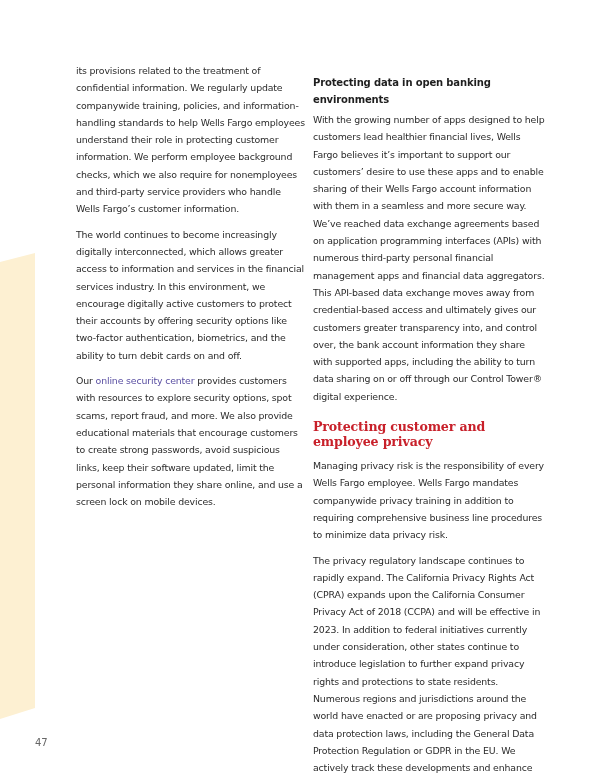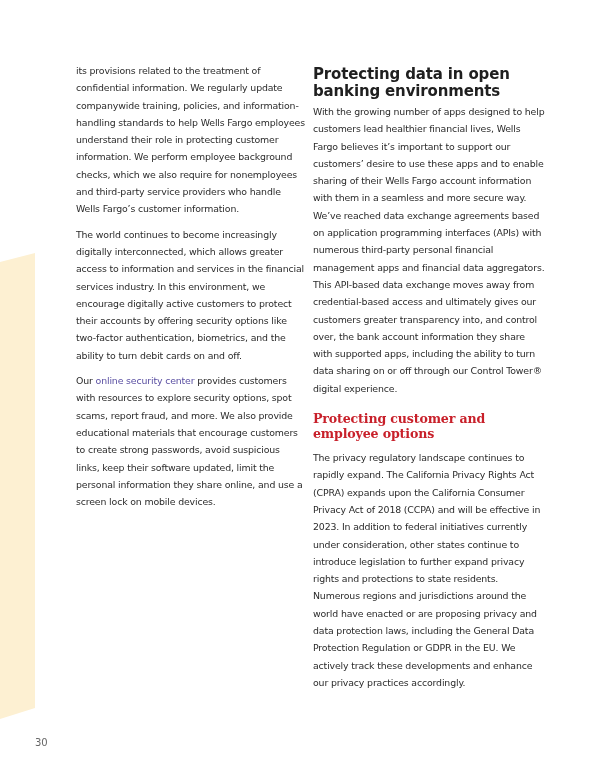--- a/index.html
+++ b/index.html
@@ -15,22 +15,22 @@
       clip-path: polygon(0 9px, 100% 0, 100% 455px, 0 100%);
     }
     .col {
       position: absolute; top: 62px;
       font-size: 9.4px; line-height: 17.3px;
       letter-spacing: -0.15px;
     }
     .col.left { left: 76px; width: 230px; }
     .col.right { left: 313px; width: 232px; }
     .subhead {
-      font-weight: bold; font-size: 15px; line-height: 17px;
-      margin: 4px 0 3px 0; color: #1f1f1f;
+      font-weight: bold; font-size: 10px; line-height: 17px;
+      margin: 12px 0 3px 0; color: #1f1f1f;
     }
     p { margin: 0 0 8px 0; }
     .section-title {
       font-family: "DejaVu Serif", serif; font-weight: bold;
       color: #c8202a; font-size: 12.6px; line-height: 15px;
       margin: 14px 0 8px 0;
     }
     a.link { color: #5a4fa2; }
     .page-num {
       position: absolute; left: 35px; top: 737px;
@@ -44,17 +44,18 @@
 
 <div class="col left">
   <p>its provisions related to the treatment of confidential information. We regularly update companywide training, policies, and information-handling standards to help Wells Fargo employees understand their role in protecting customer information. We perform employee background checks, which we also require for nonemployees and third-party service providers who handle Wells Fargo’s customer information.</p>
   <p>The world continues to become increasingly digitally interconnected, which allows greater access to information and services in the financial services industry. In this environment, we encourage digitally active customers to protect their accounts by offering security options like two-factor authentication, biometrics, and the ability to turn debit cards on and off.</p>
   <p><span>Our </span><a class="link">online security center</a><span> provides customers with resources to explore security options, spot scams, report fraud, and more. We also provide educational materials that encourage customers to create strong passwords, avoid suspicious links, keep their software updated, limit the personal information they share online, and use a screen lock on mobile devices.</span></p>
 </div>
 
 <div class="col right">
   <div class="subhead">Protecting data in open banking environments</div>
   <p>With the growing number of apps designed to help customers lead healthier financial lives, Wells Fargo believes it’s important to support our customers’ desire to use these apps and to enable sharing of their Wells Fargo account information with them in a seamless and more secure way. We’ve reached data exchange agreements based on application programming interfaces (APIs) with numerous third-party personal financial management apps and financial data aggregators. This API-based data exchange moves away from credential-based access and ultimately gives our customers greater transparency into, and control over, the bank account information they share with supported apps, including the ability to turn data sharing on or off through our Control Tower® digital experience.</p>
-  <div class="section-title">Protecting customer and employee options</div>
+  <div class="section-title">Protecting customer and employee privacy</div>
+  <p>Managing privacy risk is the responsibility of every Wells Fargo employee. Wells Fargo mandates companywide privacy training in addition to requiring comprehensive business line procedures to minimize data privacy risk.</p>
   <p>The privacy regulatory landscape continues to rapidly expand. The California Privacy Rights Act (CPRA) expands upon the California Consumer Privacy Act of 2018 (CCPA) and will be effective in 2023. In addition to federal initiatives currently under consideration, other states continue to introduce legislation to further expand privacy rights and protections to state residents. Numerous regions and jurisdictions around the world have enacted or are proposing privacy and data protection laws, including the General Data Protection Regulation or GDPR in the EU. We actively track these developments and enhance our privacy practices accordingly.</p>
 </div>
 
-<div class="page-num">30</div>
+<div class="page-num">47</div>
 
 </body></html>

